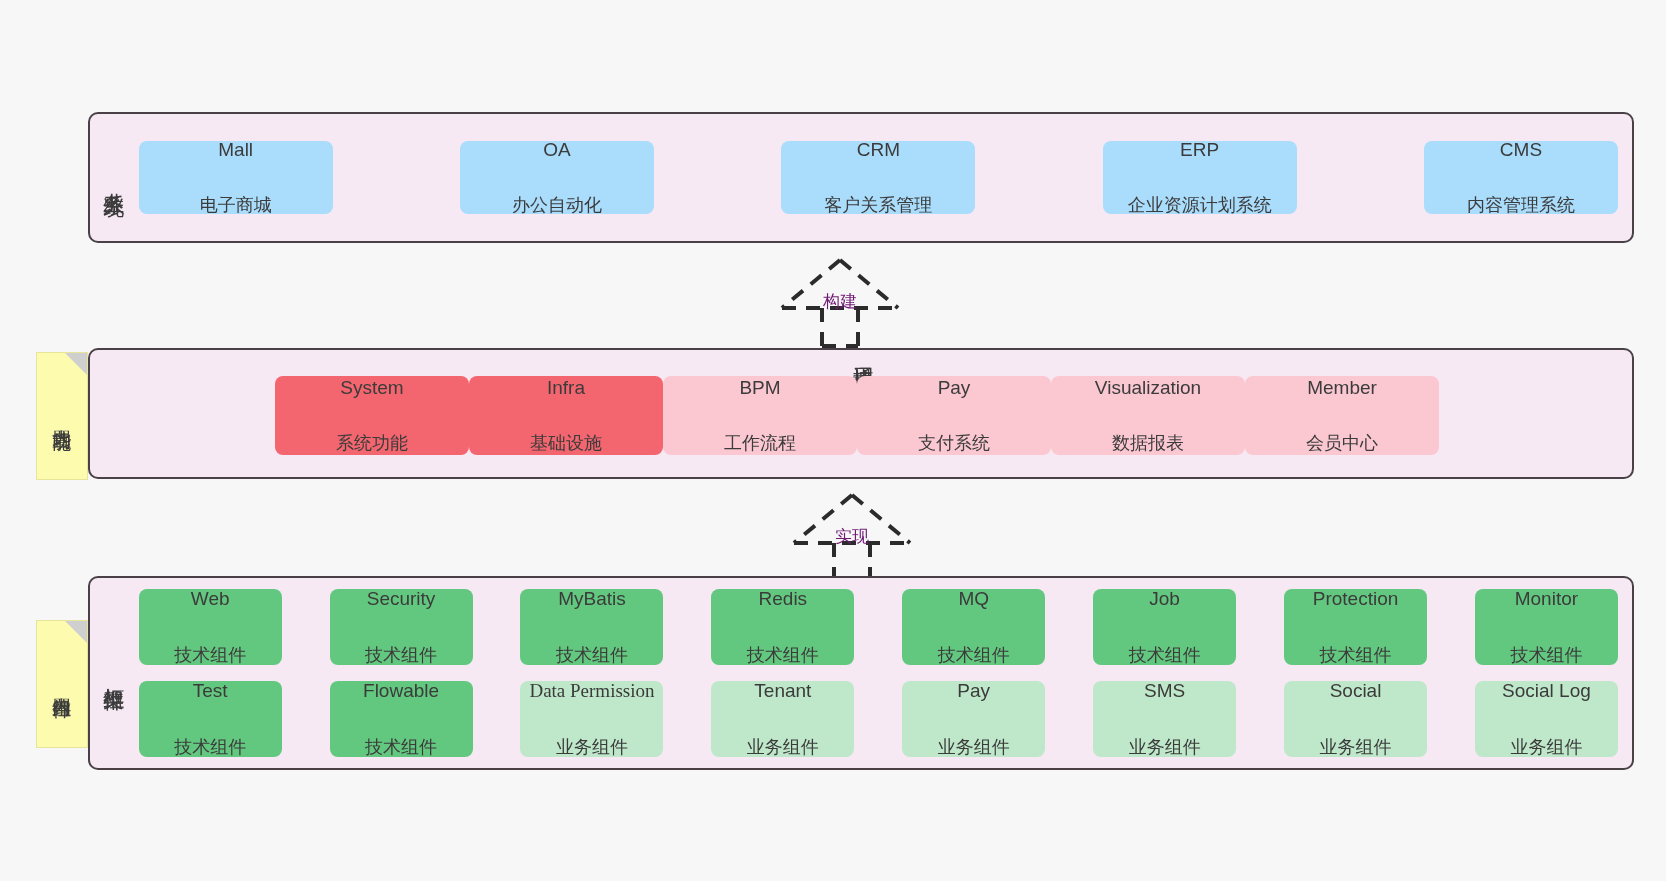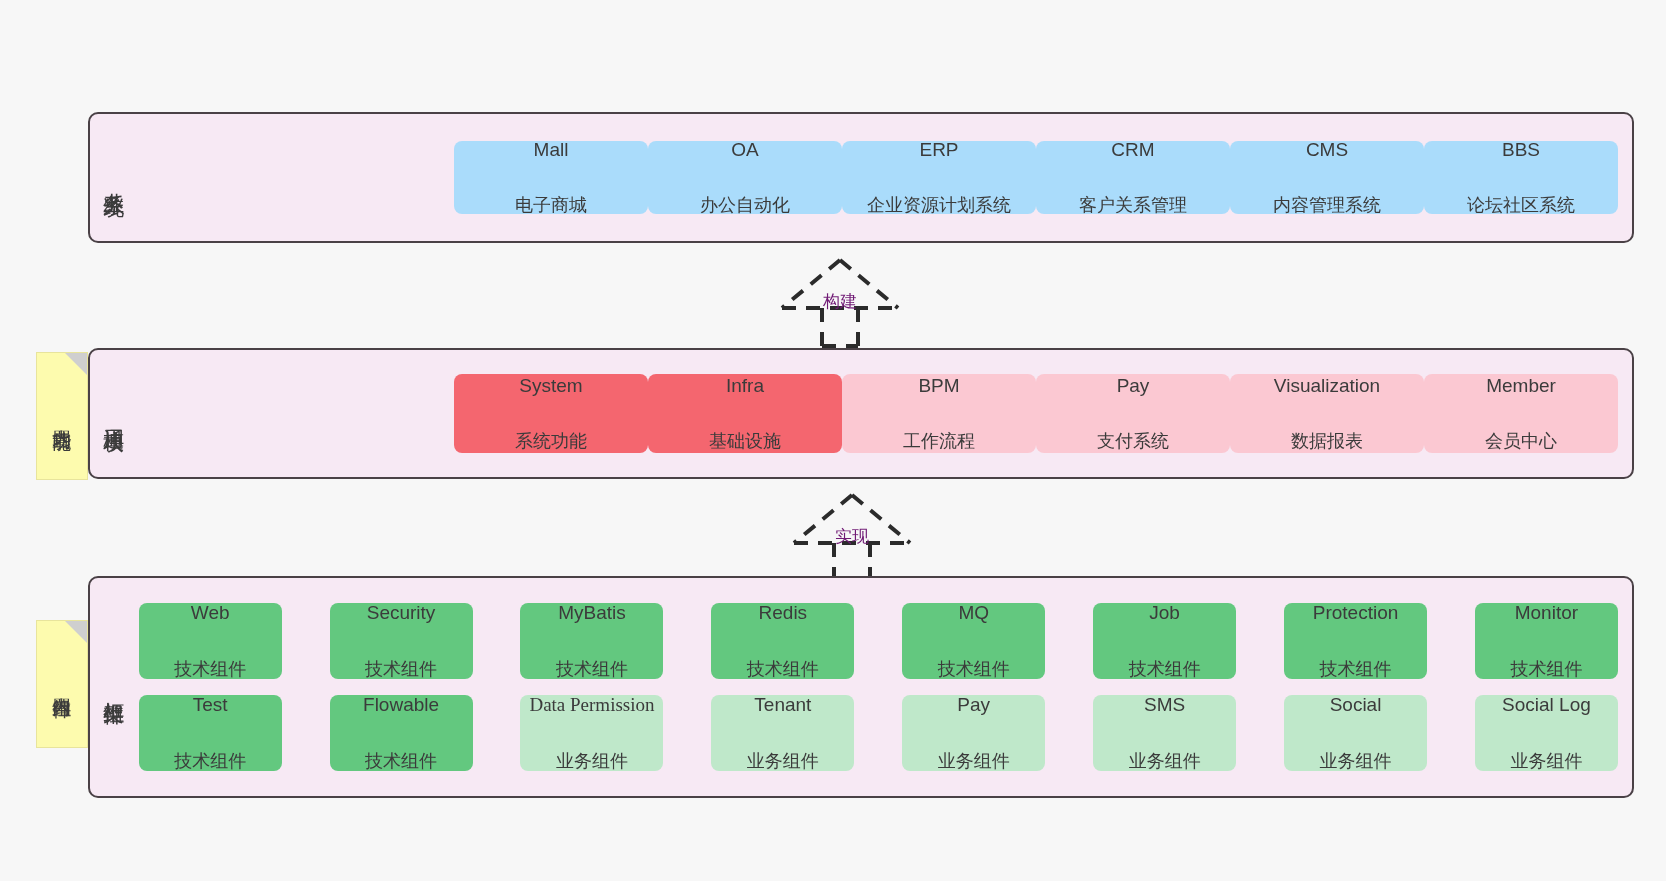--- a/index.html
+++ b/index.html
@@ -39,21 +39,21 @@
     margin-right: 8px;
     white-space: nowrap;
     flex: 0 0 auto;
     user-select: none;
   }
 
   .cards {
     display: flex;
     flex: 1 1 auto;
     align-items: center;
-    justify-content: flex-end;
+    justify-content: space-between;
     height: 100%;
     padding: 0 14px 0 6px;
     box-sizing: border-box;
   }
   .cards-2row {
     display: flex;
     flex-direction: column;
     justify-content: center;
     gap: 16px;
     flex: 1 1 auto;
@@ -99,27 +99,27 @@
   .c-lightgreen  { background: #bfe8ca; }
 
   
   #layer-business {
     left: 88px;  top: 112px;  width: 1546px; height: 131px;
   }
   #layer-business .card { width: 194px; height: 73px; }
 
   
   #layer-common {
-    left: 88px;  top: 348px;  width: 1546px; height: 131px;
+    left: 88px;  top: 348px;  width: 1546px; height: 131px; flex-direction: column;
   }
   #layer-common .card { width: 194px; height: 79px; }
 
   
   #layer-framework {
-    left: 88px;  top: 576px;  width: 1546px; height: 222px;
+    left: 88px;  top: 576px;  width: 1546px; height: 194px;
   }
   #layer-framework .card { width: 143px; height: 76px; }
 
   
   .note {
     position: absolute;
     box-sizing: border-box;
     background: #fdfbae;
     border: 1px solid #e8e49c;
     display: flex;
@@ -176,34 +176,30 @@
   <div class="cards" id="business-cards">
       <div class="card c-blue">
         <div class="en">Mall</div>
         <div class="cn">电子商城</div>
       </div>
       <div class="card c-blue">
         <div class="en">OA</div>
         <div class="cn">办公自动化</div>
       </div>
       <div class="card c-blue">
+        <div class="en">CRM</div>
+        <div class="cn">客户关系管理</div>
+      </div>
+      <div class="card c-blue">
         <div class="en">ERP</div>
         <div class="cn">企业资源计划系统</div>
       </div>
       <div class="card c-blue">
-        <div class="en">CRM</div>
-        <div class="cn">客户关系管理</div>
-      </div>
-      <div class="card c-blue">
         <div class="en">CMS</div>
         <div class="cn">内容管理系统</div>
-      </div>
-      <div class="card c-blue">
-        <div class="en">BBS</div>
-        <div class="cn">论坛社区系统</div>
       </div>
     </div>
 </div>
 
 <div class="uml-arrow" id="arrow-build">
   <svg width="160" height="96" viewBox="0 0 160 96" fill="none">
     <path d="M80 8 L138 56" stroke="#2b2b2b" stroke-width="4" stroke-dasharray="14 10" stroke-linecap="butt"></path>
     <path d="M80 8 L22 56" stroke="#2b2b2b" stroke-width="4" stroke-dasharray="14 10" stroke-linecap="butt"></path>
     <path d="M22 56 L138 56" stroke="#2b2b2b" stroke-width="4" stroke-dasharray="14 10" stroke-linecap="butt"></path>
     <path d="M62 56 L62 96" stroke="#2b2b2b" stroke-width="4" stroke-dasharray="14 10" stroke-linecap="butt"></path>

